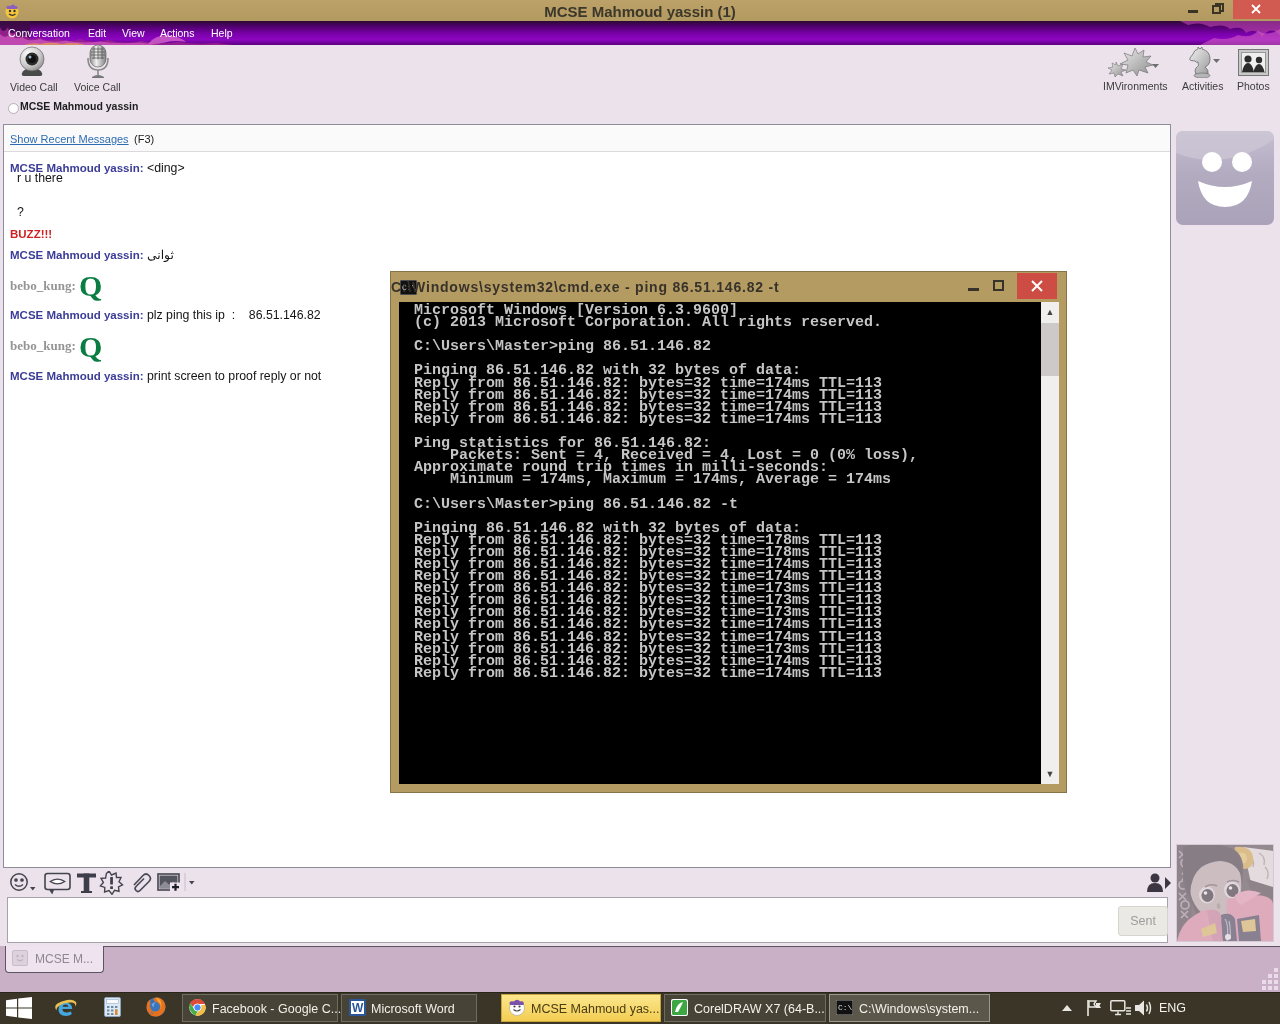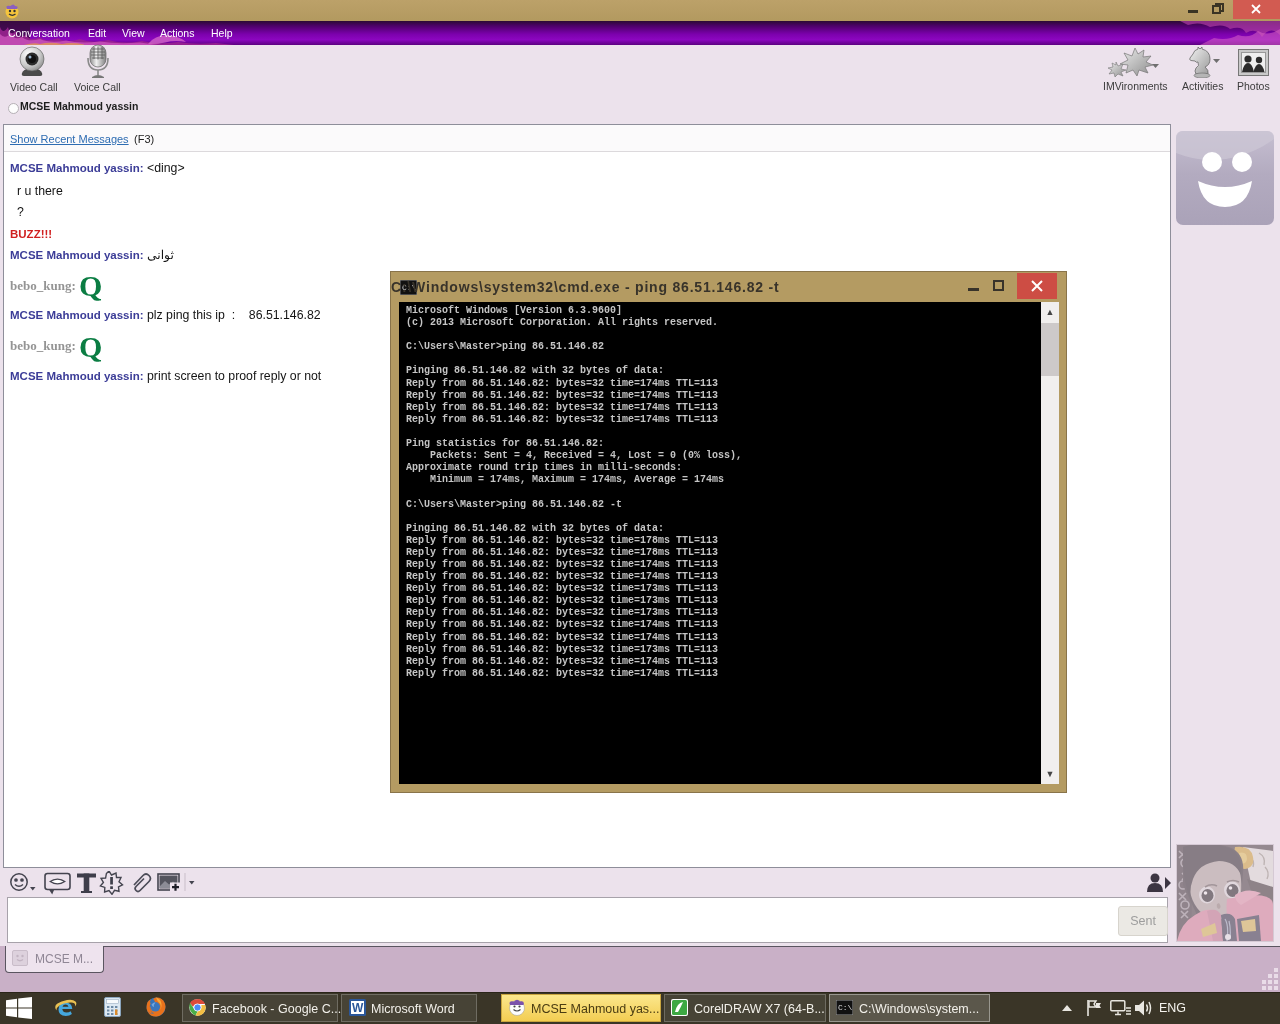--- a/index.html
+++ b/index.html
@@ -53,21 +53,21 @@
 #tabline { left:103px; top:946px; width:1177px; height:1px; background:#5a5560; }
 #tab { left:5px; top:946px; width:99px; height:27px; background:#eee3ee; border:1px solid #5a5560; border-top:none;
   border-radius:0 0 4px 4px; }
 #tab-icon { position:absolute; left:6px; top:4px; width:16px; height:16px; background:#ddd1dd; border:1px solid #c9bcc9; border-radius:2px; }
 #tab-text { position:absolute; left:29px; top:6px; font-size:12px; color:#8f8695; }
 
 
 #cmd { left:390px; top:271px; width:677px; height:522px; background:#b49b62; border:1px solid #89744a; }
 #cmd-title-text { position:absolute; left:0; top:7px; width:100%; font-size:14px; letter-spacing:0.8px; font-weight:bold; color:#38332a; }
 #cmd-content { position:absolute; left:8px; top:30px; width:642px; height:482px; background:#000; overflow:hidden; }
-#cmd-pre { position:absolute; left:7px; top:3px; font-family:"Liberation Mono", monospace; font-size:10px; line-height:12.1px;
+#cmd-pre { position:absolute; left:15px; top:3px; font-family:"Liberation Mono", monospace; font-size:15px; line-height:12.1px;
   font-weight:bold; color:#c5c5c5; white-space:pre; }
 #cmd-sb { position:absolute; left:650px; top:30px; width:18px; height:482px; background:#f1efee; }
 #cmd-thumb { position:absolute; left:0px; top:21px; width:18px; height:53px; background:#cdc9c9; }
 .sbarrow { position:absolute; left:0; width:18px; text-align:center; color:#444; font-size:9px; font-weight:bold; }
 #cmd-min { position:absolute; left:577px; top:16px; width:11px; height:3px; background:#38332a; }
 #cmd-max { position:absolute; left:602px; top:8px; width:11px; height:11px; border:2px solid #38332a; }
 #cmd-close { position:absolute; left:626px; top:1px; width:40px; height:26px; background:#cd4d44; }
 
 
 #taskbar { left:0; top:992px; width:1280px; height:32px; background:#3a3527; border-top:1px solid #2a2519; }
@@ -77,20 +77,21 @@
 #tb-yellow .txt { color:#4a3c12; }
 #tb-cmd { background:rgba(255,255,255,0.17); border:1px solid rgba(255,255,255,0.38); }
 .traytxt { position:absolute; color:#f5f3ee; font-size:12.5px; white-space:nowrap; }
 .ticon { position:absolute; top:997px; }
 </style>
 </head>
 <body>
 <div id="screen">
 
   <div class="abs" id="titlebar"></div>
+  <div class="abs" id="title-text">MCSE Mahmoud yassin (1)</div>
   <svg class="abs" style="left:4px; top:3px;" width="16" height="16" viewBox="0 0 16 16">
     <circle cx="8" cy="9" r="6.5" fill="#f5c53c"></circle>
       <circle cx="6" cy="8" r="1.2" fill="#333"></circle>
     <circle cx="10.5" cy="8" r="1.2" fill="#333"></circle>
       <path d="M5 11 Q8.3 13.6 11.5 11" stroke="#333" stroke-width="1.2" fill="none"></path>
     <path d="M3 6 Q1 2 6 3 Q10 0 11 3 Q15 3 13 6 Z" fill="#8b5fbf"></path>
   </svg>
   <div class="abs" id="btn-min"></div>
   <div class="abs" id="btn-restore2"></div>
   <div class="abs" id="btn-restore"></div>
@@ -194,21 +195,21 @@
 
   <div class="abs" id="radio"></div>
   <div class="abs" id="status-name">MCSE Mahmoud yassin</div>
 
   <div class="abs" id="chat">
     <div id="chat-head">
         <a>Show Recent Messages</a>
         <span>(F3)</span>
       </div>
     <div class="msg" style="left:6px; top:36px;"><span class="mname">MCSE Mahmoud yassin:</span> &lt;ding&gt;</div>
-    <div class="msg" style="left:13px; top:59px;">r u there</div>
+    <div class="msg" style="left:13px; top:46px;">r u there</div>
     <div class="msg" style="left:13px; top:80px;">?</div>
     <div class="msg red" style="left:6px; top:103px;">BUZZ!!!</div>
     <div class="msg" style="left:6px; top:123px;"><span class="mname">MCSE Mahmoud yassin:</span> ثوانى</div>
     <div class="gname" style="left:6px; top:153px;">bebo_kung:</div>
     <div class="bigq" style="left:75px; top:144px;">Q</div>
     <div class="msg" style="left:6px; top:183px;"><span class="mname">MCSE Mahmoud yassin:</span> plz ping this ip  :    86.51.146.82</div>
     <div class="gname" style="left:6px; top:213px;">bebo_kung:</div>
     <div class="bigq" style="left:75px; top:205px;">Q</div>
     <div class="msg" style="left:6px; top:244px;"><span class="mname">MCSE Mahmoud yassin:</span> print screen to proof reply or not</div>
   </div>

